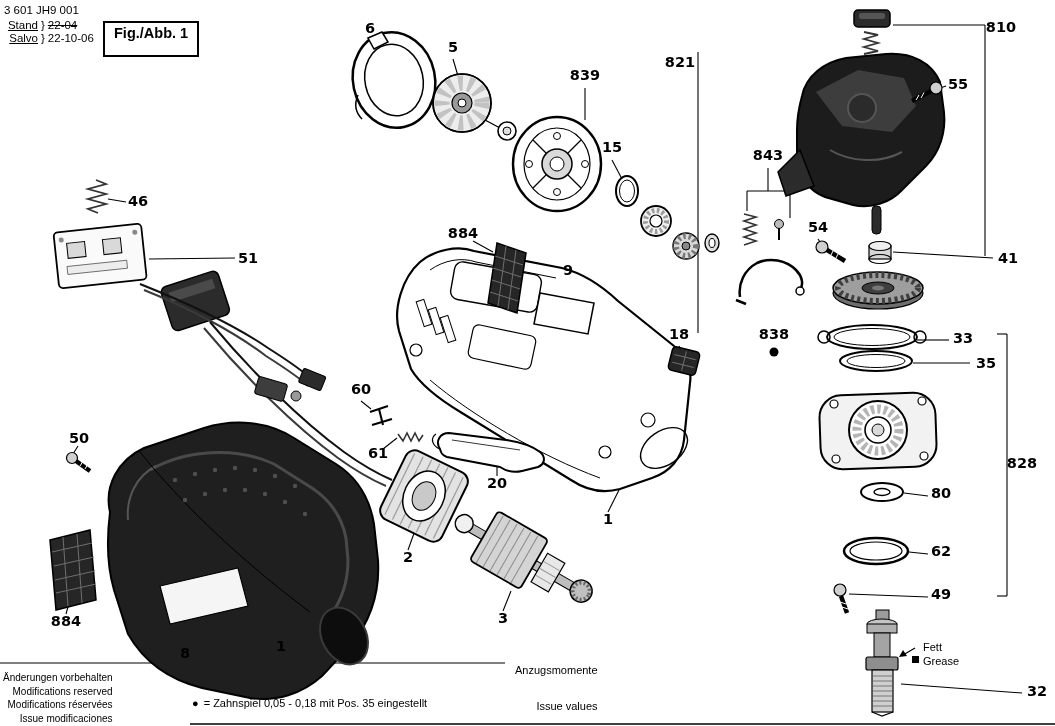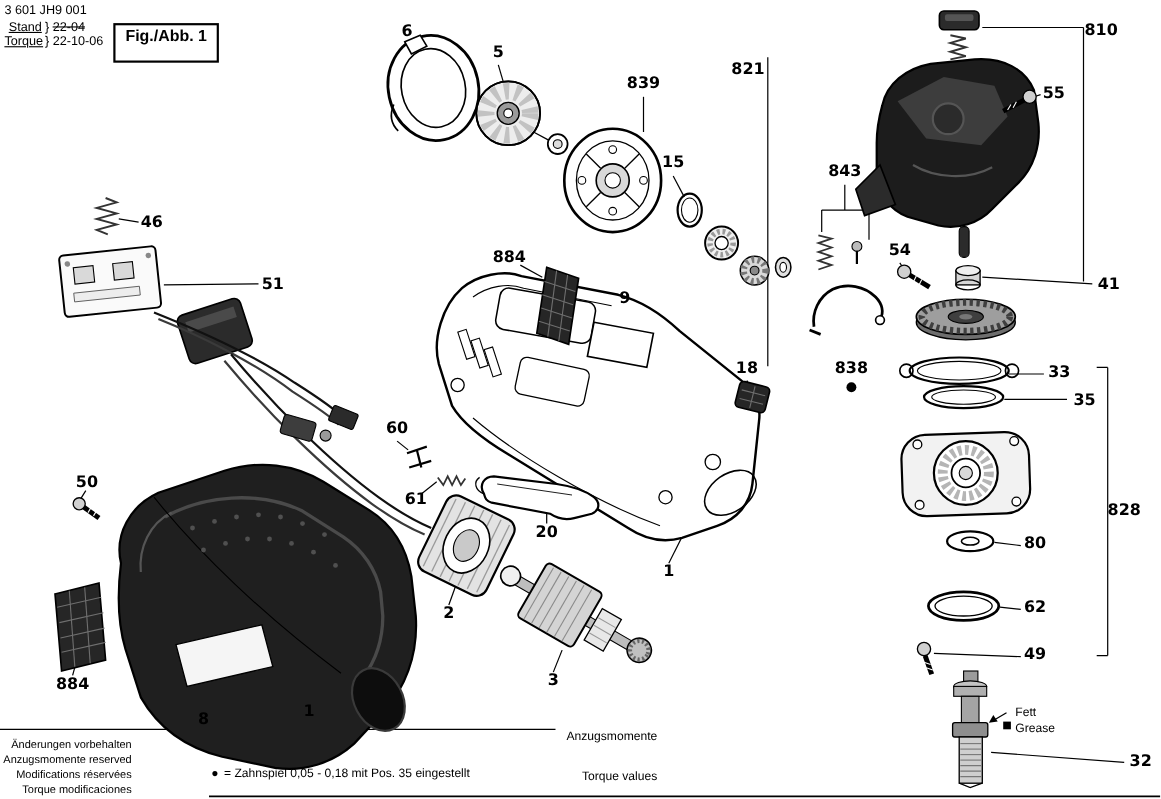--- a/index.html
+++ b/index.html
@@ -456,45 +456,45 @@
 
   <div class="abs partnum">3 601 JH9 001</div>
 
   <div class="abs standissue">
     <div class="si-row">
       <span class="si-label">Stand</span>
       <span>}</span>
       <span class="si-old">22-04</span>
     </div>
     <div class="si-row">
-      <span class="si-label">Torque</span>
+      <span class="si-label">Salvo</span>
       <span>}</span>
       <span>22-10-06</span>
     </div>
   </div>
 
   <div class="abs figbox">Fig./Abb. 1</div>
 
   <div class="abs footer-notes">
     <div>Änderungen vorbehalten</div>
-    <div>Anzugsmomente reserved</div>
+    <div>Modifications reserved</div>
     <div>Modifications réservées</div>
-    <div>Torque modificaciones</div>
+    <div>Issue modificaciones</div>
   </div>
 
   <div class="abs legend">
     <div class="lg1">
       <span>●</span>
       <span>= Zahnspiel 0,05 - 0,18 mit Pos. 35 eingestellt</span>
     </div>
   </div>
 
   <div class="abs torque">
     <div>Anzugsmomente</div>
-    <div>Torque values</div>
+    <div>Issue values</div>
     
     
     
     
     
     
   </div>
 
 </div>
 

